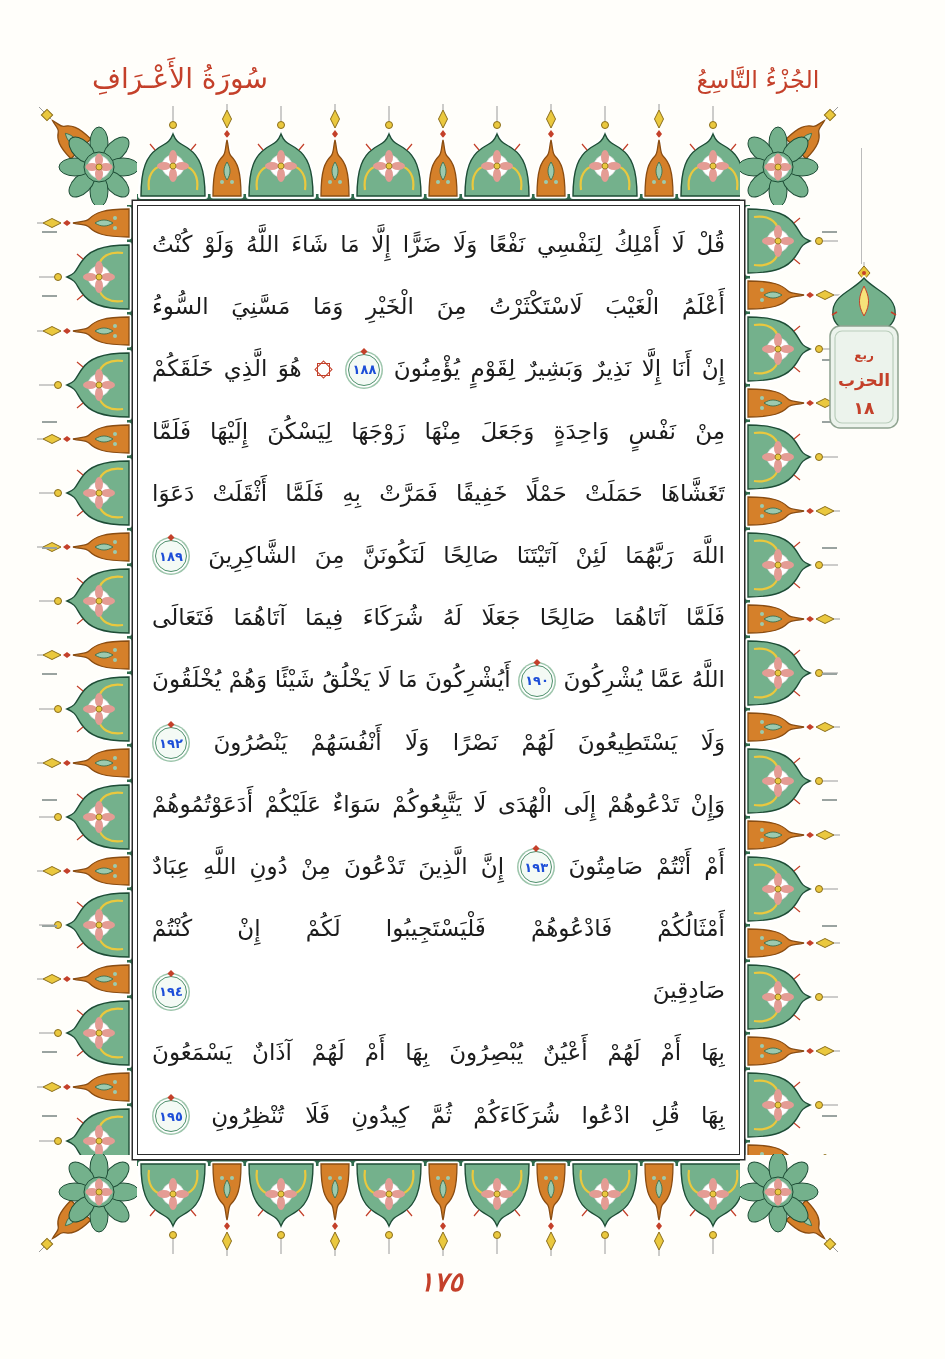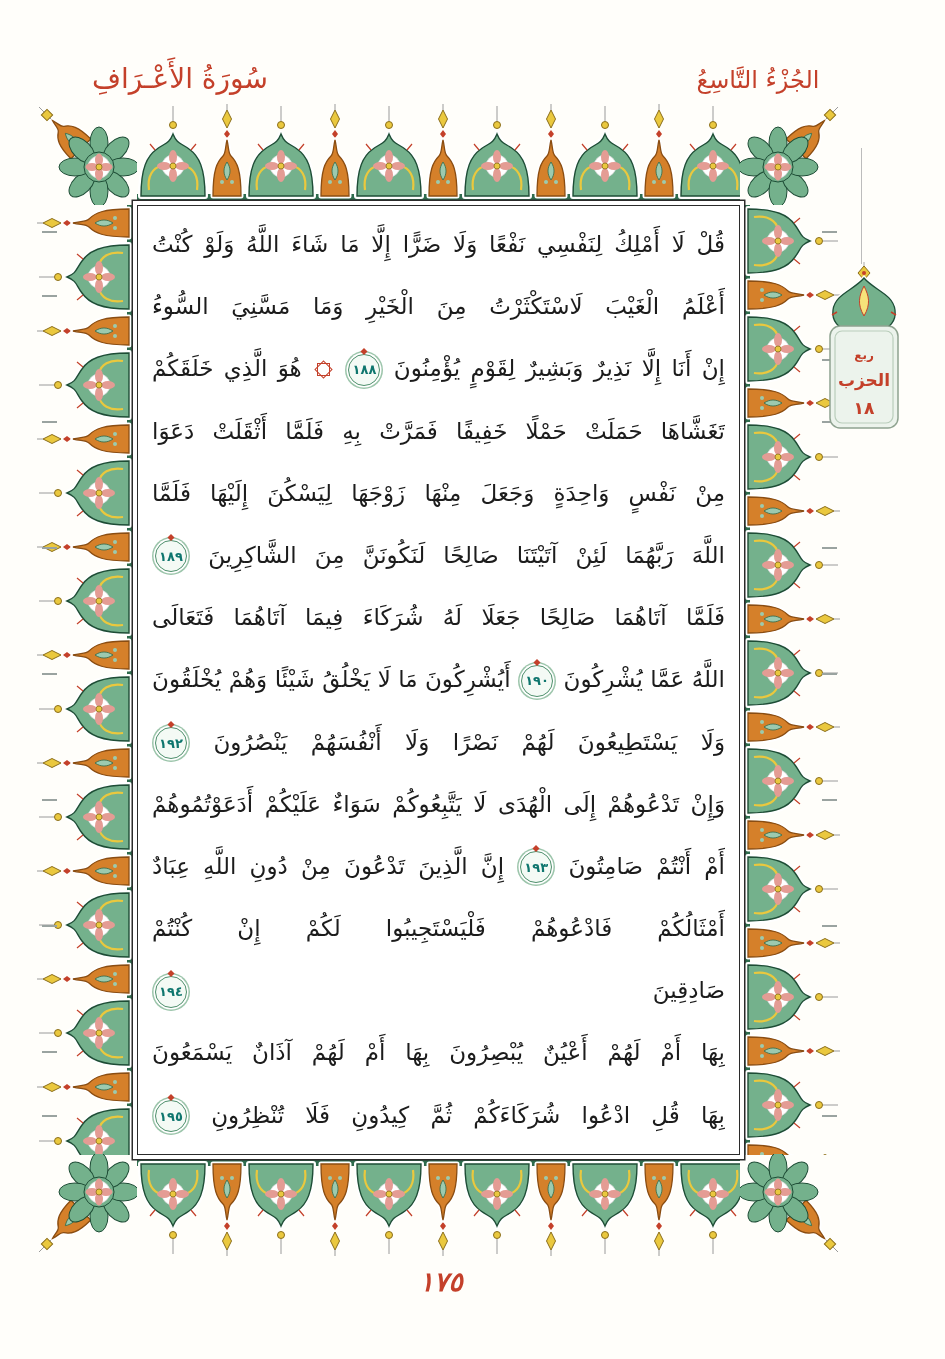--- a/index.html
+++ b/index.html
@@ -16,21 +16,21 @@
   .qline{height:62.2px;line-height:62.2px;font-size:23px;color:#1c1c1c;
          text-align:justify;text-align-last:justify;text-justify:inter-word;
          overflow:hidden;white-space:normal;}
   .qtext{letter-spacing:0.2px;}
   .ayah-badge{display:inline-flex;align-items:center;justify-content:center;
       width:30px;height:30px;border-radius:50%;background:#f4faf5;
       border:1.6px solid #4e8f6c;box-shadow:0 0 0 1.5px #ffffff,0 0 0 3px #9cc5ab;
       vertical-align:middle;position:relative;margin:0 3px;}
   .ayah-badge::before{content:"";position:absolute;top:-6px;left:50%;
       transform:translateX(-50%) rotate(45deg);width:5px;height:5px;background:#c4402a;}
-  .ayah-num{color:#0f766e;font-size:13px;line-height:1;font-weight:bold;}
+  .ayah-num{color:#1d4ed8;font-size:13px;line-height:1;font-weight:bold;}
   .rub-icon{display:inline-block;width:13px;height:13px;position:relative;
       vertical-align:middle;margin:0 5px;}
   .rub-icon::before,.rub-icon::after{content:"";position:absolute;inset:0;
       border:1.8px solid #c4402a;}
   .rub-icon::after{transform:rotate(45deg);}
   
   .bstrip{position:absolute;}
   
   .pagenum{position:absolute;left:62px;top:1266px;width:758px;text-align:center;
       color:#c4402a;font-size:27px;font-weight:bold;font-style:italic;}
@@ -204,22 +204,22 @@
     <text x="42" y="152" text-anchor="middle" class="med-big">١٨</text>
   </svg>
 
   <div class="panel">
     <div id="qlines">
         <div class="qline"><span class="qtext">قُلْ لَا أَمْلِكُ لِنَفْسِي نَفْعًا وَلَا ضَرًّا إِلَّا مَا شَاءَ اللَّهُ وَلَوْ كُنْتُ</span> </div>
         <div class="qline"><span class="qtext">أَعْلَمُ الْغَيْبَ لَاسْتَكْثَرْتُ مِنَ الْخَيْرِ وَمَا مَسَّنِيَ السُّوءُ</span> </div>
         <div class="qline"><span class="qtext">إِنْ أَنَا إِلَّا نَذِيرٌ وَبَشِيرٌ لِقَوْمٍ يُؤْمِنُونَ</span> <span class="ayah-badge">
             <span class="ayah-num">١٨٨</span>
           </span> <span class="rub-icon"></span> <span class="qtext">هُوَ الَّذِي خَلَقَكُمْ</span> </div>
+        <div class="qline"><span class="qtext">مِنْ نَفْسٍ وَاحِدَةٍ وَجَعَلَ مِنْهَا زَوْجَهَا لِيَسْكُنَ إِلَيْهَا فَلَمَّا</span> </div>
         <div class="qline"><span class="qtext">تَغَشَّاهَا حَمَلَتْ حَمْلًا خَفِيفًا فَمَرَّتْ بِهِ فَلَمَّا أَثْقَلَتْ دَعَوَا</span> </div>
-        <div class="qline"><span class="qtext">مِنْ نَفْسٍ وَاحِدَةٍ وَجَعَلَ مِنْهَا زَوْجَهَا لِيَسْكُنَ إِلَيْهَا فَلَمَّا</span> </div>
         <div class="qline"><span class="qtext">اللَّهَ رَبَّهُمَا لَئِنْ آتَيْتَنَا صَالِحًا لَنَكُونَنَّ مِنَ الشَّاكِرِينَ</span> <span class="ayah-badge">
             <span class="ayah-num">١٨٩</span>
           </span> </div>
         <div class="qline"><span class="qtext">فَلَمَّا آتَاهُمَا صَالِحًا جَعَلَا لَهُ شُرَكَاءَ فِيمَا آتَاهُمَا فَتَعَالَى</span> </div>
         <div class="qline"><span class="qtext">اللَّهُ عَمَّا يُشْرِكُونَ</span> <span class="ayah-badge">
             <span class="ayah-num">١٩٠</span>
           </span> <span class="qtext">أَيُشْرِكُونَ مَا لَا يَخْلُقُ شَيْئًا وَهُمْ يُخْلَقُونَ</span>  </div>
         <div class="qline"><span class="qtext">وَلَا يَسْتَطِيعُونَ لَهُمْ نَصْرًا وَلَا أَنْفُسَهُمْ يَنْصُرُونَ</span> <span class="ayah-badge">
             <span class="ayah-num">١٩٢</span>
           </span> </div>

